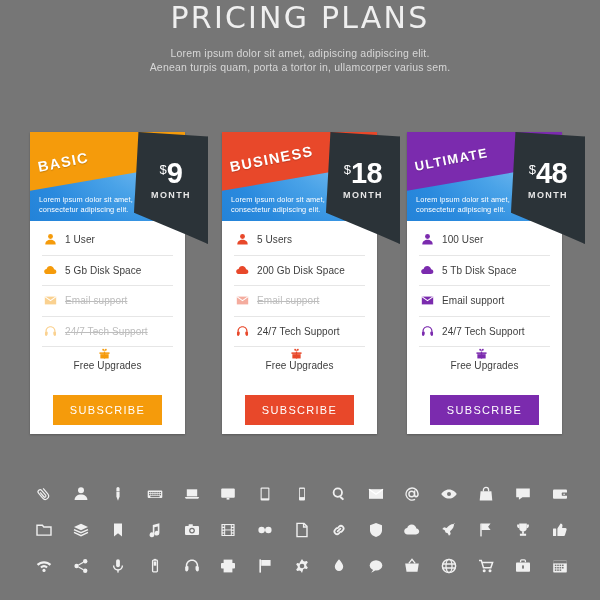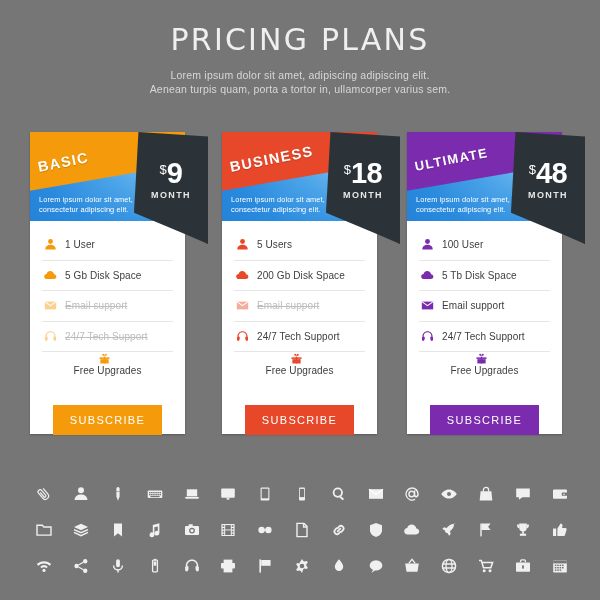--- a/index.html
+++ b/index.html
@@ -5,21 +5,21 @@
   html,body{margin:0;padding:0;}
   body{
     width:600px;height:600px;
     background:#767676;
     font-family:"Liberation Sans", sans-serif;
     overflow:hidden;
     position:relative;
   }
 
   
-  .header{ text-align:center; padding-top:22px; }
+  .header{ text-align:center; }
   .header h1{
     margin:0;
     font-size:30px;
     font-weight:400;
     letter-spacing:2.2px;
     color:#efefef;
     font-family:"DejaVu Sans", sans-serif;
   }
   .header .sub{
     margin-top:11px;
@@ -107,21 +107,21 @@
   .amt{ font-size:29px; font-weight:bold; letter-spacing:-.5px; }
   .per{
     margin-top:2px;
     font-size:9px;
     letter-spacing:1.4px;
     font-weight:bold;
     color:#e7e7e7;
   }
 
   
-  .features{ padding:9px 12px; }
+  .features{ padding:4px 12px; }
   .feat{
     display:flex; align-items:center;
     height:29.5px;
     border-bottom:1px solid #e6e6e6;
     font-size:10px;
     color:#3d3d3d;
     letter-spacing:.1px;
   }
   .feat:last-child{ border-bottom:none;flex-direction:column; }
   .feat .ico{

